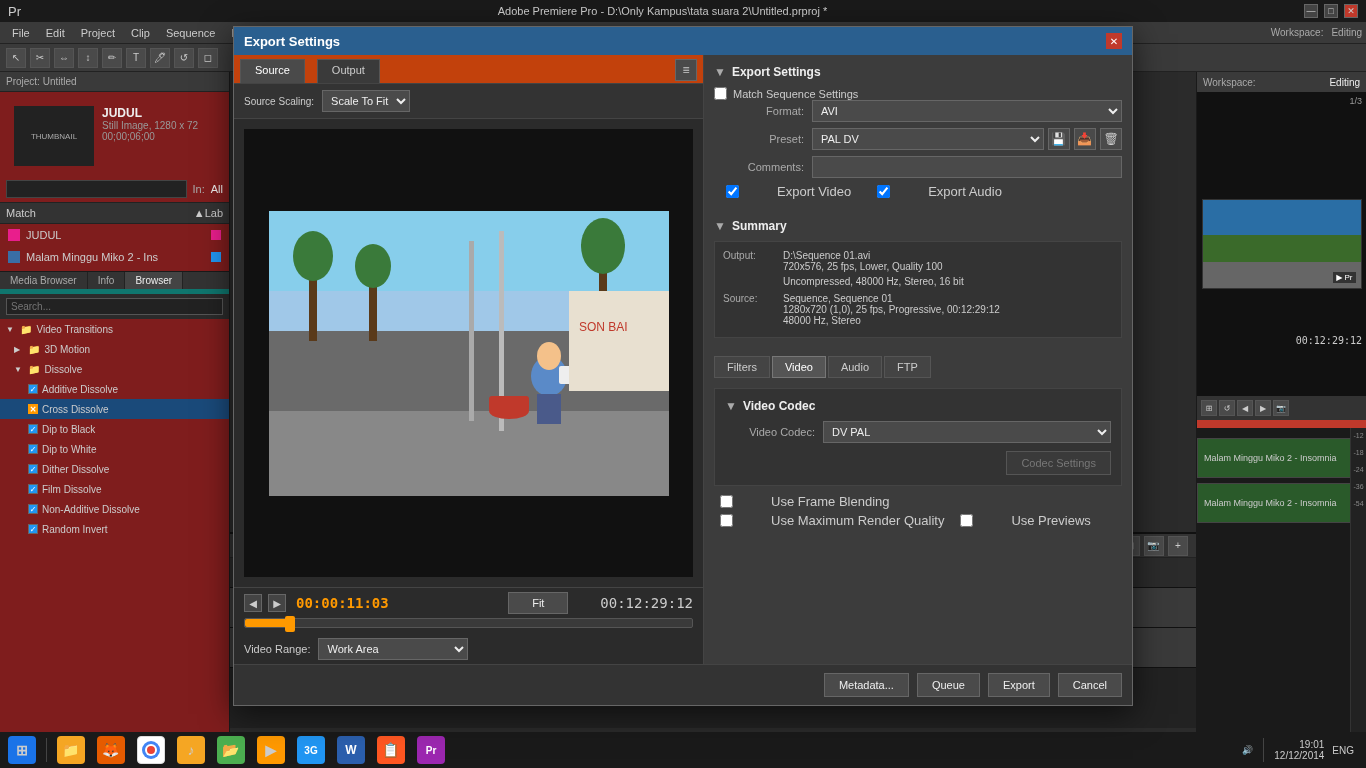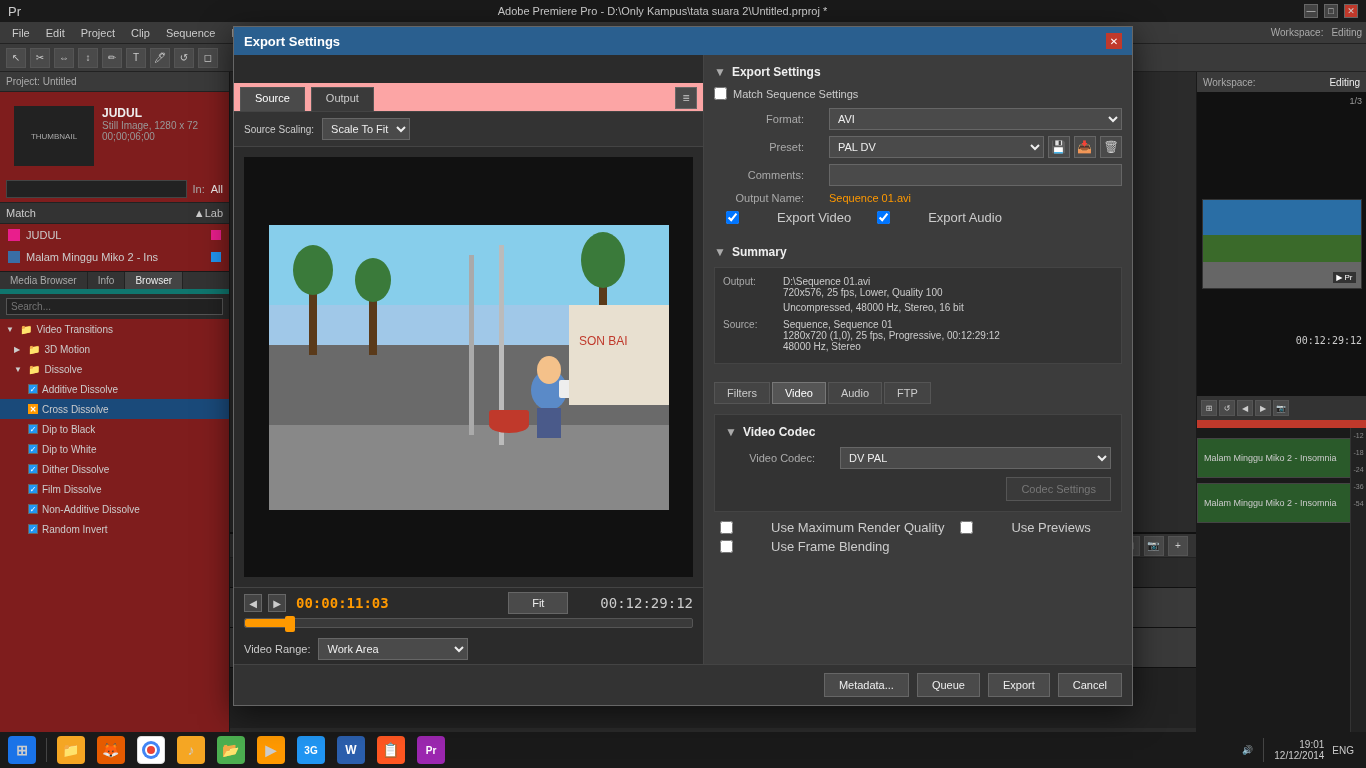--- a/index.html
+++ b/index.html
@@ -274,25 +274,24 @@
     
     .modal-left {
       width: 470px;
       background: #2b2b2b;
       display: flex;
       flex-direction: column;
       border-right: 1px solid #444;
     }
     .modal-tabs {
       display: flex;
-      background: #fca5a5;
+      background: #c2410c;
       border-bottom: 1px solid #444;
       padding: 4px 6px 0;
-      gap: 6px;
-      margin-top: 28px;
+      gap: 12px;
     }
     .modal-tab {
       padding: 4px 14px;
       background: #3a3a3a;
       border: 1px solid #555;
       border-bottom: none;
       color: #ccc;
       font-size: 11px;
       cursor: pointer;
     }
@@ -383,21 +382,21 @@
       font-size: 12px;
       font-weight: bold;
       color: #eee;
     }
     .section-toggle { color: #aaa; cursor: pointer; }
 
     .form-row {
       display: flex;
       align-items: center;
       margin-bottom: 6px;
-      gap: 25px;
+      gap: 8px;
     }
     .form-label {
       width: 90px;
       text-align: right;
       color: #aaa;
       font-size: 11px;
       flex-shrink: 0;
     }
     .form-control {
       flex: 1;
@@ -532,21 +531,21 @@
     }
     .taskbar-sep { width: 1px; height: 24px; background: #444; margin: 0 2px; }
 
     
     .modal-right::-webkit-scrollbar { width: 6px; }
 
     .match-seq-check {
       display: flex;
       align-items: center;
       gap: 6px;
-      margin-bottom: 8px;
+      margin-bottom: 0;
     }
     .match-seq-check label { color: #ccc; font-size: 11px; }
 
     .icon-btn {
       width: 22px; height: 22px;
       background: #4a4a4a;
       border: 1px solid #666;
       display: flex; align-items: center; justify-content: center;
       cursor: pointer;
       font-size: 12px;
@@ -910,26 +909,20 @@
             </div>
           </div>
 
           <div class="form-row">
             <span class="form-label">Comments:</span>
             <div class="form-control">
               <input type="text" class="text-input" value="" style="">
             </div>
           </div>
 
-          <div class="form-row">
-            <span class="form-label">Output Name:</span>
-            <div class="form-control">
-              <a href="#" class="link-text">Sequence 01.avi</a>
-            </div>
-          </div>
 
           <div style="display:flex; gap:20px; padding-left:6px; margin-bottom:6px;">
             <div class="checkbox-row">
               <input type="checkbox" checked="" style="">
               <label class="checkbox-label">Export Video</label>
             </div>
             <div class="checkbox-row">
               <input type="checkbox" checked="" style="">
               <label class="checkbox-label">Export Audio</label>
             </div>
@@ -982,27 +975,27 @@
             </div>
           </div>
           <div style="display:flex; justify-content:flex-end; margin-top:8px;">
             <button class="btn btn-disabled">Codec Settings</button>
           </div>
         </div>
 
         <div style="margin-bottom:6px;">
           <div class="checkbox-row">
             <input type="checkbox" style="">
+            <label class="checkbox-label">Use Frame Blending</label>
+          </div>
+          <div class="checkbox-row">
+            <input type="checkbox" style="">
             <label class="checkbox-label">Use Maximum Render Quality</label>
             <input type="checkbox" style="margin-left: 10px;">
             <label class="checkbox-label">Use Previews</label>
-          </div>
-          <div class="checkbox-row">
-            <input type="checkbox" style="">
-            <label class="checkbox-label">Use Frame Blending</label>
           </div>
         </div>
       </div>
     </div>
 
     <div class="modal-footer">
       <button class="btn">Metadata...</button>
       <button class="btn">Queue</button>
       <button class="btn">Export</button>
       <button class="btn">Cancel</button>

